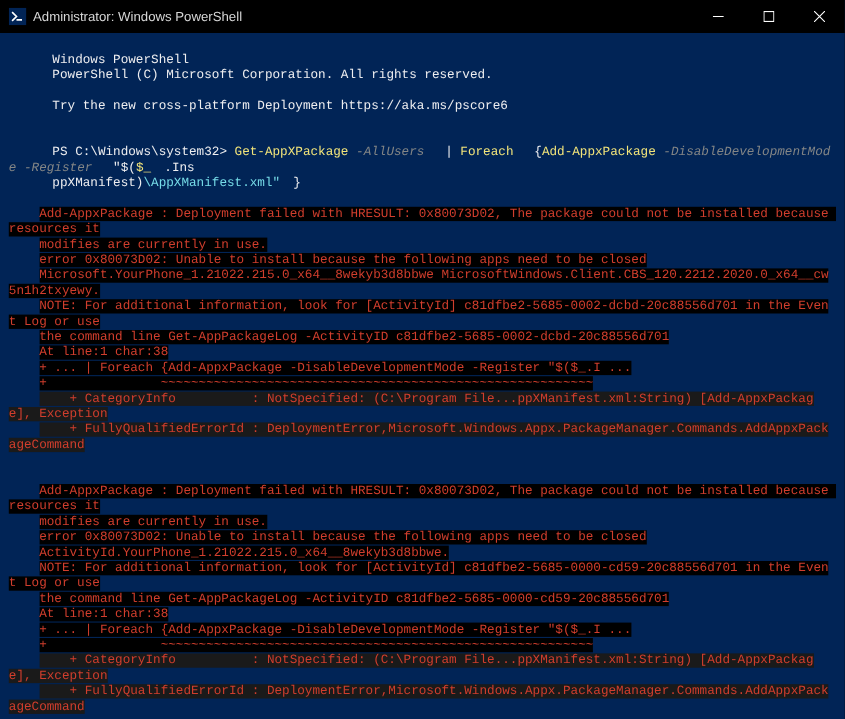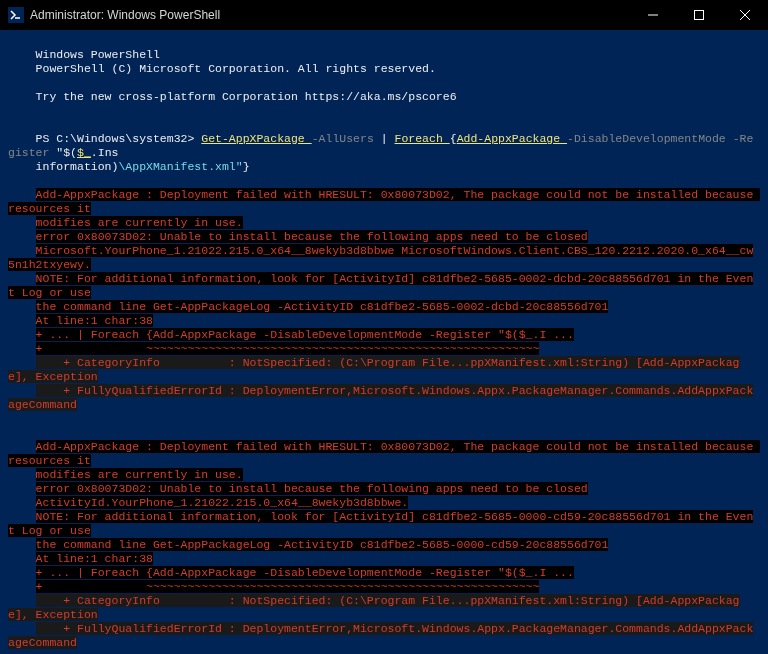--- a/index.html
+++ b/index.html
@@ -6,23 +6,23 @@
   body{width:768px;height:654px;overflow:hidden;font-family:Consolas,"Courier New",monospace;font-size:11.5px;}
   .window{width:768px;height:654px;background:#012456;position:relative;display:flex;flex-direction:column;}
   .titlebar{height:30px;background:#000;display:flex;align-items:center;color:#d6d6d6;font-family:"Segoe UI",Arial,sans-serif;font-size:12px;}
   .titlebar .icon{width:16px;height:16px;margin:0 6px 0 8px;display:inline-block;}
   .titlebar .icon svg{width:16px;height:16px;}
   .titlebar .title{flex:1;white-space:nowrap;overflow:hidden;}
   .winbtn{width:46px;height:30px;display:flex;align-items:center;justify-content:center;color:#fff;}
   .winbtn svg{width:10px;height:10px;}
   .terminal{flex:1;padding:4px 8px 8px 8px;color:#eeeef0;line-height:14px;white-space:pre-wrap;word-break:break-all;overflow:hidden;}
   .terminal span{display:inline;}
-  .p-white{color:#eeeef0;}
-  .p-yellow{color:#f2e47a;text-decoration:underline;}
-  .p-gray{color:#848686;}
+  .p-white{color:#eeeef0;margin-left:12px;}
+  .p-yellow{color:#f2e47a;}
+  .p-gray{color:#848686;font-style:italic;}
   .p-cyan{color:#76dce8;}
   .err{color:#d13e2d;background:#000;}
   .err-hi{color:#d13e2d;background:#1a1a1a;}
   .line{display:block;}
   .blank{display:block;height:14px;}
 </style>
 </head>
 <body>
 
 <div class="window">
@@ -49,25 +49,25 @@
         <svg viewBox="0 0 10 10">
           <path d="M0 0 L10 10 M10 0 L0 10" stroke="#fff" stroke-width="1"></path>
         </svg>
       </div>
   </div>
 
   <div class="terminal">
     <span class="line p-white">Windows PowerShell</span>
     <span class="line p-white">PowerShell (C) Microsoft Corporation. All rights reserved.</span>
     <span class="blank"></span>
-    <span class="line p-white">Try the new cross-platform Corporation https://aka.ms/pscore6</span>
+    <span class="line p-white">Try the new cross-platform Deployment https://aka.ms/pscore6</span>
     <span class="blank"></span>
 
     <span class="line"><span class="p-white">PS C:\Windows\system32&gt; </span><span class="p-yellow">Get-AppXPackage </span><span class="p-gray">-AllUsers </span><span class="p-white">| </span><span class="p-yellow">Foreach </span><span class="p-white">{</span><span class="p-yellow">Add-AppxPackage </span><span class="p-gray">-DisableDevelopmentMode </span><span class="p-gray">-Register </span><span class="p-white">"$(</span><span class="p-yellow">$_</span><span class="p-white">.Ins</span></span>
-    <span class="line"><span class="p-white">information)</span><span class="p-cyan">\AppXManifest.xml"</span><span class="p-white">}</span></span>
+    <span class="line"><span class="p-white">ppXManifest)</span><span class="p-cyan">\AppXManifest.xml"</span><span class="p-white">}</span></span>
 
     <span class="line err">Add-AppxPackage : Deployment failed with HRESULT: 0x80073D02, The package could not be installed because resources it</span>
     <span class="line err">modifies are currently in use.</span>
     <span class="line err">error 0x80073D02: Unable to install because the following apps need to be closed</span>
     <span class="line err">Microsoft.YourPhone_1.21022.215.0_x64__8wekyb3d8bbwe MicrosoftWindows.Client.CBS_120.2212.2020.0_x64__cw5n1h2txyewy.</span>
     <span class="line err">NOTE: For additional information, look for [ActivityId] c81dfbe2-5685-0002-dcbd-20c88556d701 in the Event Log or use</span>
     <span class="line err">the command line Get-AppPackageLog -ActivityID c81dfbe2-5685-0002-dcbd-20c88556d701</span>
     <span class="line err">At line:1 char:38</span>
     <span class="line err">+ ... | Foreach {Add-AppxPackage -DisableDevelopmentMode -Register "$($_.I ...</span>
     <span class="line err">+               ~~~~~~~~~~~~~~~~~~~~~~~~~~~~~~~~~~~~~~~~~~~~~~~~~~~~~~~~~</span>

